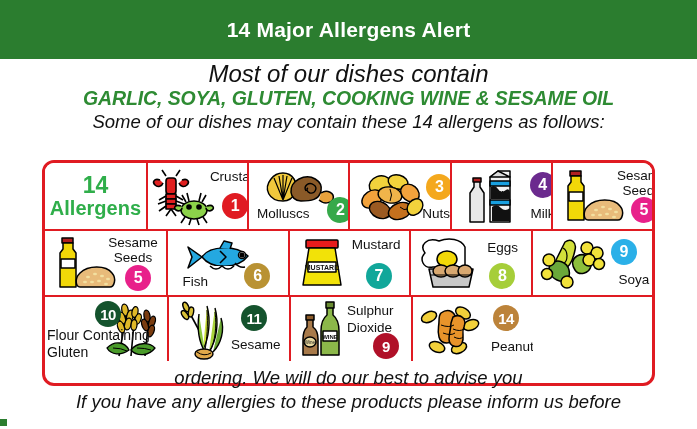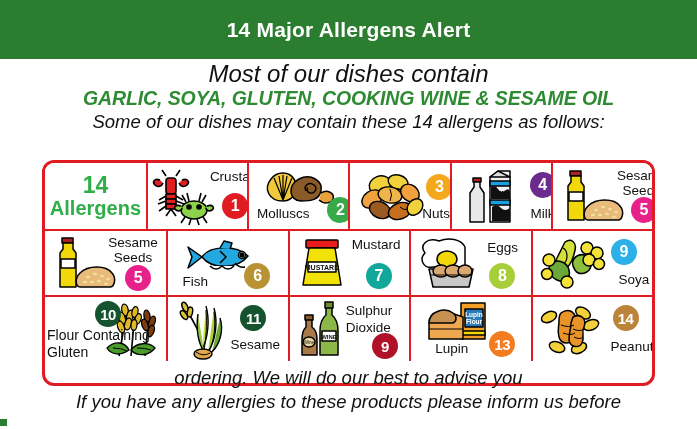--- a/index.html
+++ b/index.html
@@ -397,38 +397,20 @@
               <rect x="7" y="14" width="8" height="5" fill="#8a5a28"></rect>
               <ellipse cx="11" cy="41" rx="6" ry="5" fill="#e8d8a0"></ellipse>
               <text x="11" y="43" font-family="Liberation Sans, sans-serif" font-size="4.5" fill="#111" text-anchor="middle" stroke="none">Wine</text>
             </g>
           </svg>
         </span>
         <span class="clabel" style="left:56px;top:5px;width:64px;line-height:17px;"><span>Sulphur Dioxide</span></span>
         <span class="badge two-d" style="left:82px;top:36px;background:#b01028;">9</span>
       </div>
 
-      <div class="cell">
-        <span class="art" style="left:12px;top:4px;">
-          <svg width="72" height="42" viewBox="0 0 72 42">
-            <g stroke="#000" stroke-width="1.5" stroke-linejoin="round">
-              <rect x="38" y="2" width="24" height="36" fill="#f0a028"></rect>
-              <rect x="42" y="8" width="18" height="18" fill="#2a7ab8"></rect>
-              <text x="51" y="16" font-family="Liberation Sans, sans-serif" font-size="6.5" font-weight="bold" fill="#fff" text-anchor="middle" stroke="none">Lupin</text>
-              <text x="51" y="23" font-family="Liberation Sans, sans-serif" font-size="6.5" font-weight="bold" fill="#fff" text-anchor="middle" stroke="none">Flour</text>
-              <rect x="38" y="30" width="24" height="4" fill="#f2d808"></rect>
-              <path d="M6 38 L6 22 C6 12 18 8 28 12 L40 16 L40 38 Z" fill="#f0a850"></path>
-              <path d="M6 22 C6 10 22 6 30 12 C34 15 34 20 30 22 Z" fill="#c89050"></path>
-              <path d="M6 28 L40 28" fill="none" stroke-width="1.2"></path>
-            </g>
-          </svg>
-        </span>
-        <span class="clabel" style="left:24px;top:44px;">Lupin</span>
-        <span class="badge two-d" style="left:78px;top:34px;background:#f47c20;">13</span>
-      </div>
 
       <div class="cell">
         <span class="art" style="left:6px;top:6px;">
           <svg width="66" height="52" viewBox="0 0 66 52">
             <g stroke="#000" stroke-width="1.5" stroke-linejoin="round">
               <ellipse cx="10" cy="14" rx="8" ry="5" fill="#f2d03a" transform="rotate(-25 10 14)"></ellipse>
               <ellipse cx="44" cy="10" rx="8" ry="5" fill="#f2d03a" transform="rotate(30 44 10)"></ellipse>
               <ellipse cx="52" cy="22" rx="8" ry="5" fill="#f2d03a" transform="rotate(-20 52 22)"></ellipse>
               <ellipse cx="18" cy="44" rx="8" ry="5" fill="#f2d03a" transform="rotate(20 18 44)"></ellipse>
               <ellipse cx="40" cy="45" rx="8" ry="5" fill="#f2d03a" transform="rotate(-25 40 45)"></ellipse>

